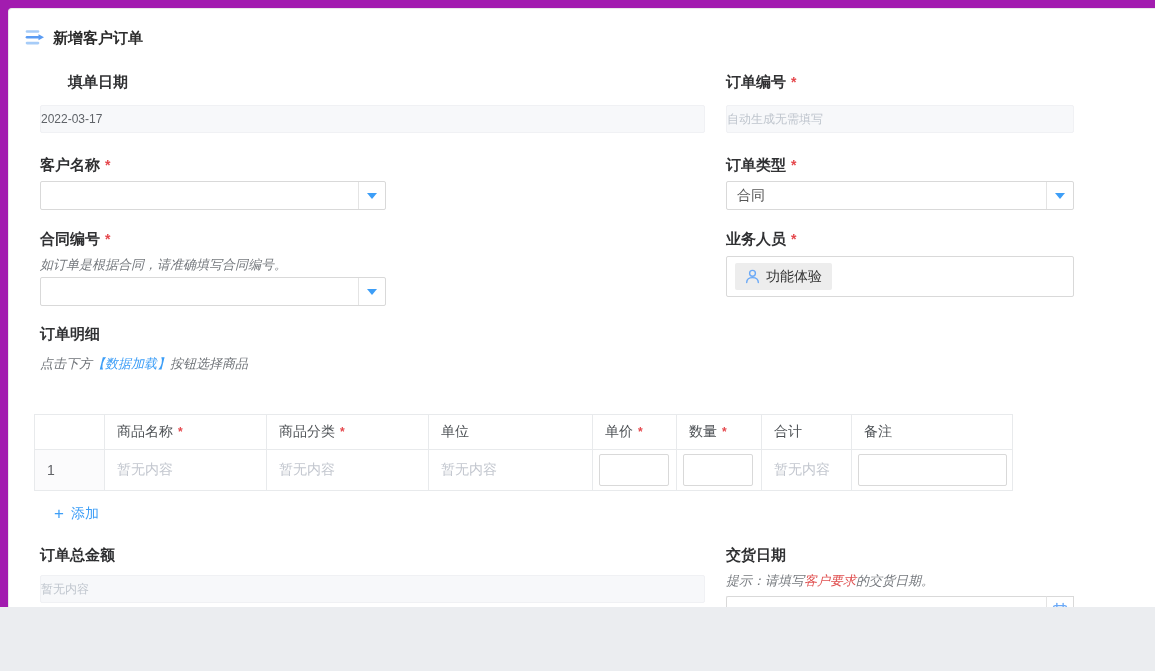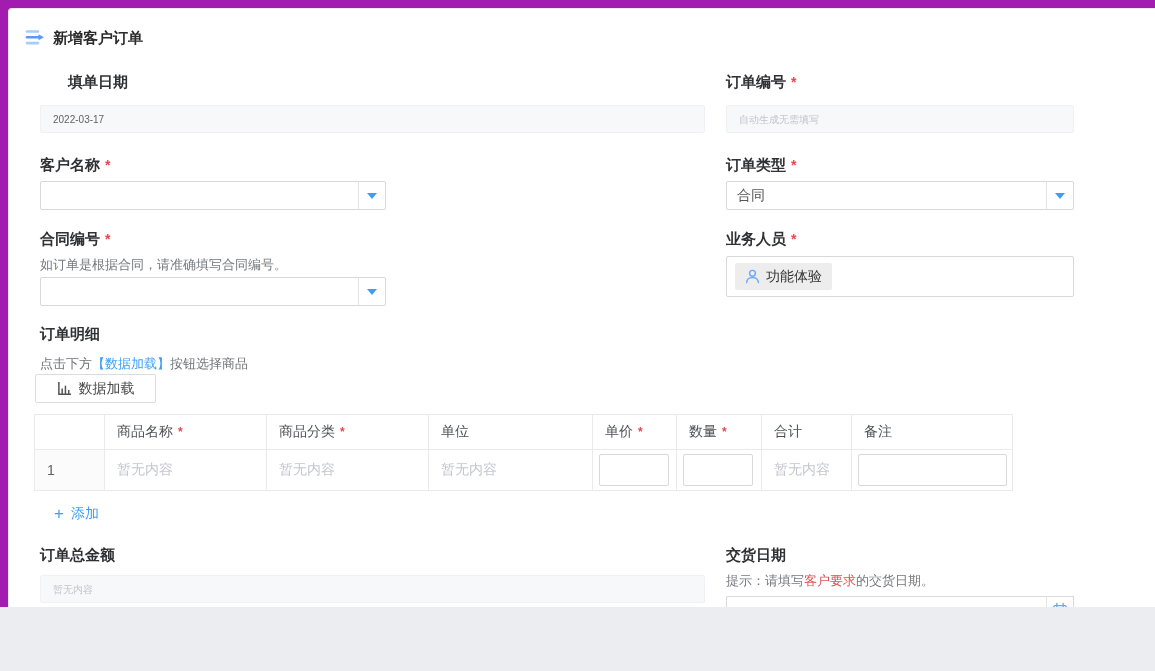--- a/index.html
+++ b/index.html
@@ -11,26 +11,26 @@
   }
   .card {
     position:absolute; top:8px; left:8px; right:0; height:609px;
     background:#fff; border:1px solid #e9e9e9; border-right:none; border-bottom:none;
     border-radius:4px 0 0 0;
   }
   .abs { position:absolute; }
   .page-title { font-size:15px; font-weight:bold; color:#2b2b2b; }
   .label { font-size:15px; font-weight:bold; color:#303133; white-space:nowrap; }
   .req { color:#e5484d; font-size:14px; margin-left:5px; font-weight:bold; }
-  .help { font-size:13px; color:#75797e; white-space:nowrap; }
+  .help { font-size:13px; color:#75797e; white-space:nowrap;font-style:italic; }
   .em-blue { color:#3d9ef7; }
   .em-red { color:#e05252; }
   .input-disabled {
     background:#f7f8fa; border:1px solid #f0f1f4; border-radius:2px;
-    font-size:10px; color:#5f6368; padding:0 12px; width:100%; height:100%;
+    font-size:12px; color:#5f6368; padding:0 0; width:100%; height:100%;
     font-family:inherit; outline:none;
   }
   .input-disabled::placeholder { color:#bfc5cd; }
   .select {
     display:flex; background:#fff; border:1px solid #d9d9d9; border-radius:2px;
     height:100%; cursor:pointer;
   }
   .select .value { flex:1; line-height:27px; padding:0 10px; font-size:14px; color:#555; }
   .select .arrow-zone {
     width:27px; border-left:1px solid #e4e4e4; display:flex; align-items:center; justify-content:center;
@@ -159,31 +159,20 @@
           <circle cx="8" cy="4.6" r="3.1" fill="none" stroke="#6aa9f7" stroke-width="1.5"></circle>
           <path d="M1.8 14.5 C1.8 10.8 4.5 9.2 8 9.2 C11.5 9.2 14.2 10.8 14.2 14.5" fill="none" stroke="#6aa9f7" stroke-width="1.5" stroke-linecap="round"></path>
         </svg>
         <span>功能体验</span>
       </span>
     </div>
 
     <span class="abs label" style="left:31px; top:316px;">订单明细</span>
     <span class="abs help" style="left:31px; top:346px; color:#6f7378;">
       <span>点击下方</span><span class="em-blue">【数据加载】</span><span>按钮选择商品</span>
-    </span>
-    <span class="abs" style="left:26px; top:365px; width:121px; height:29px;">
-      <button class="load-btn">
-        <svg width="15" height="15" viewBox="0 0 16 16">
-          <path d="M2 1 V14 H15" fill="none" stroke="#555" stroke-width="1.6"></path>
-          <line x1="5.5" y1="14" x2="5.5" y2="8" stroke="#555" stroke-width="1.6"></line>
-          <line x1="9" y1="14" x2="9" y2="5" stroke="#555" stroke-width="1.6"></line>
-          <line x1="12.5" y1="14" x2="12.5" y2="9.5" stroke="#555" stroke-width="1.6"></line>
-        </svg>
-        <span>数据加载</span>
-      </button>
     </span>
 
     <table class="detail abs" style="left:25px; top:405px;">
       <colgroup>
         <col style="width:70px">
           <col style="width:162px">
           <col style="width:162px">
           <col style="width:164px">
         <col style="width:84px">
           <col style="width:85px">

